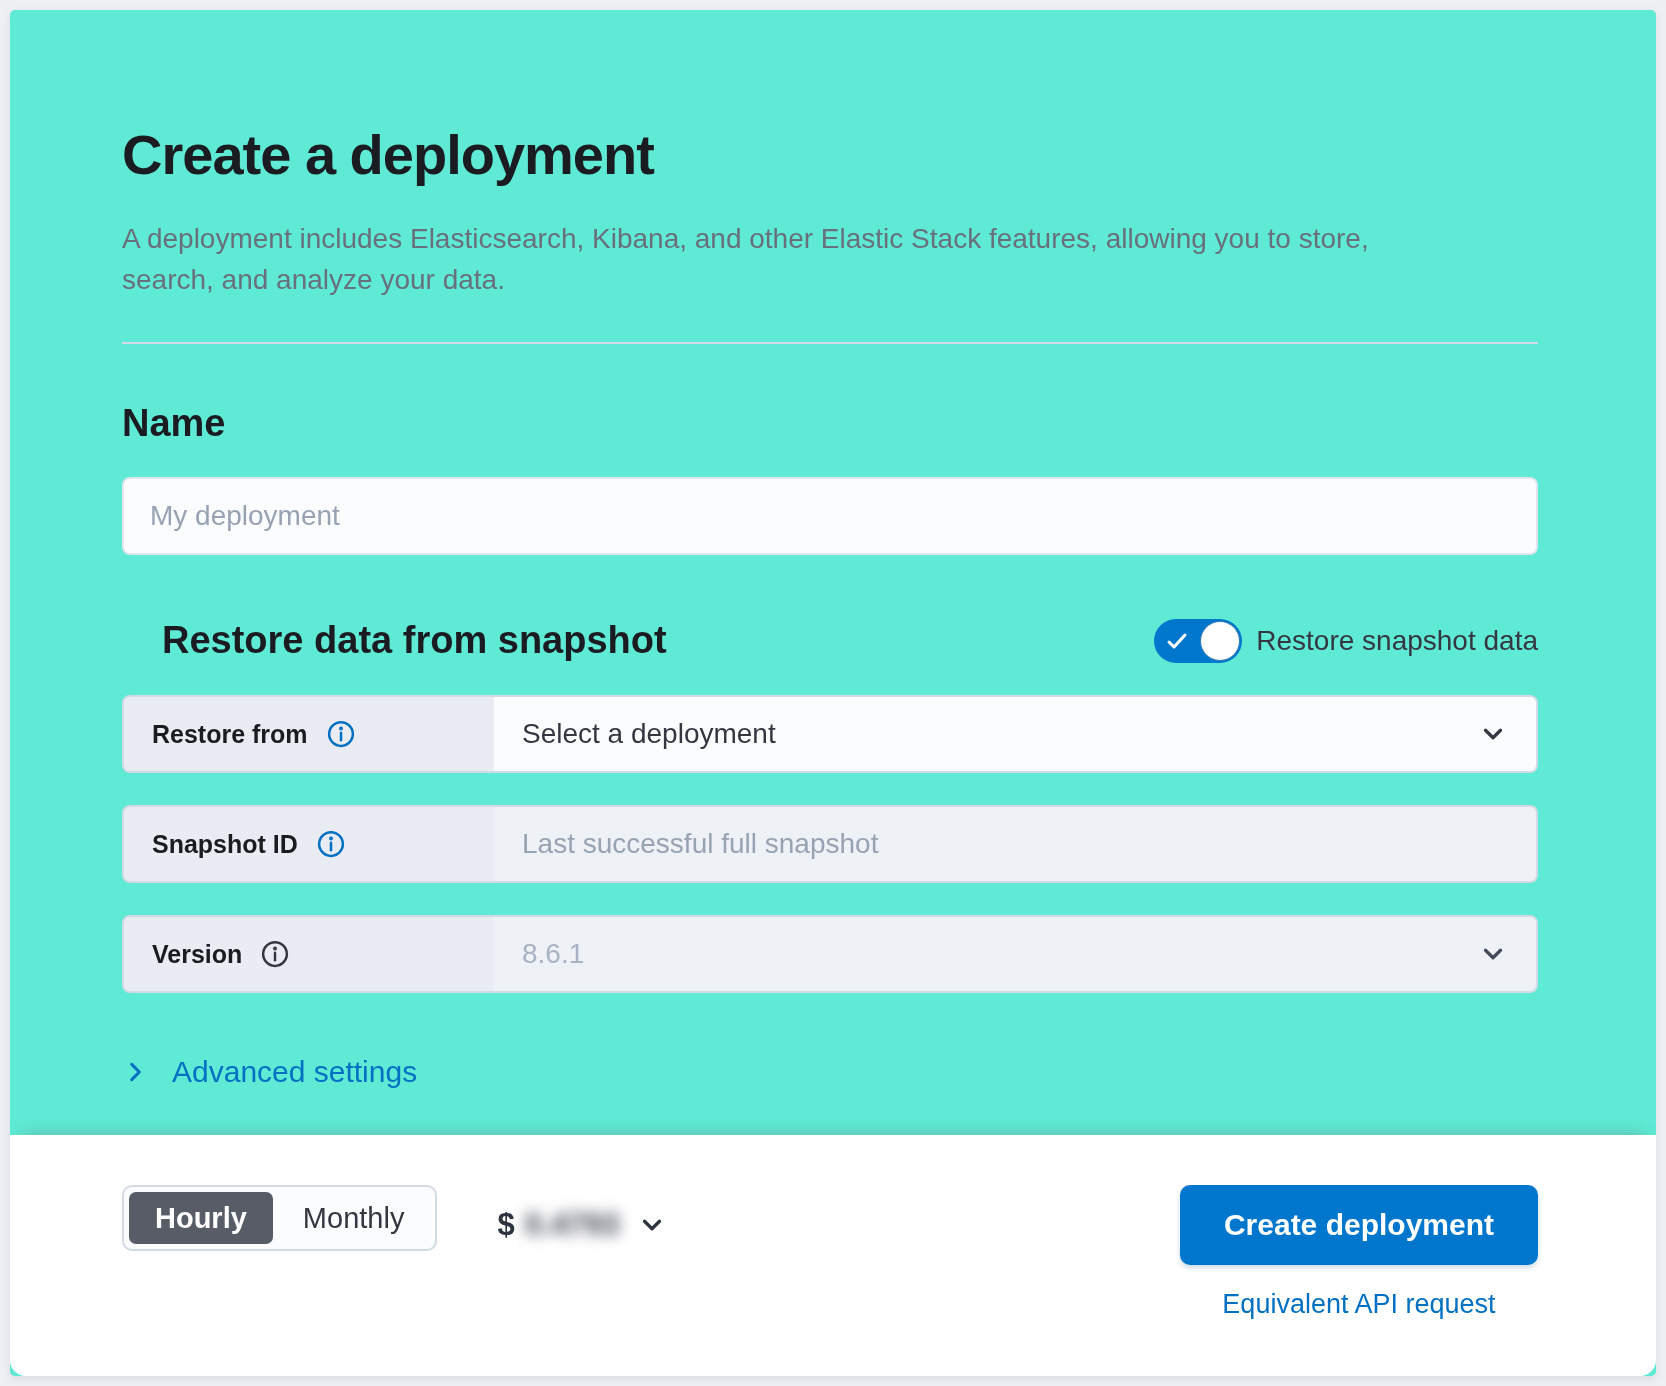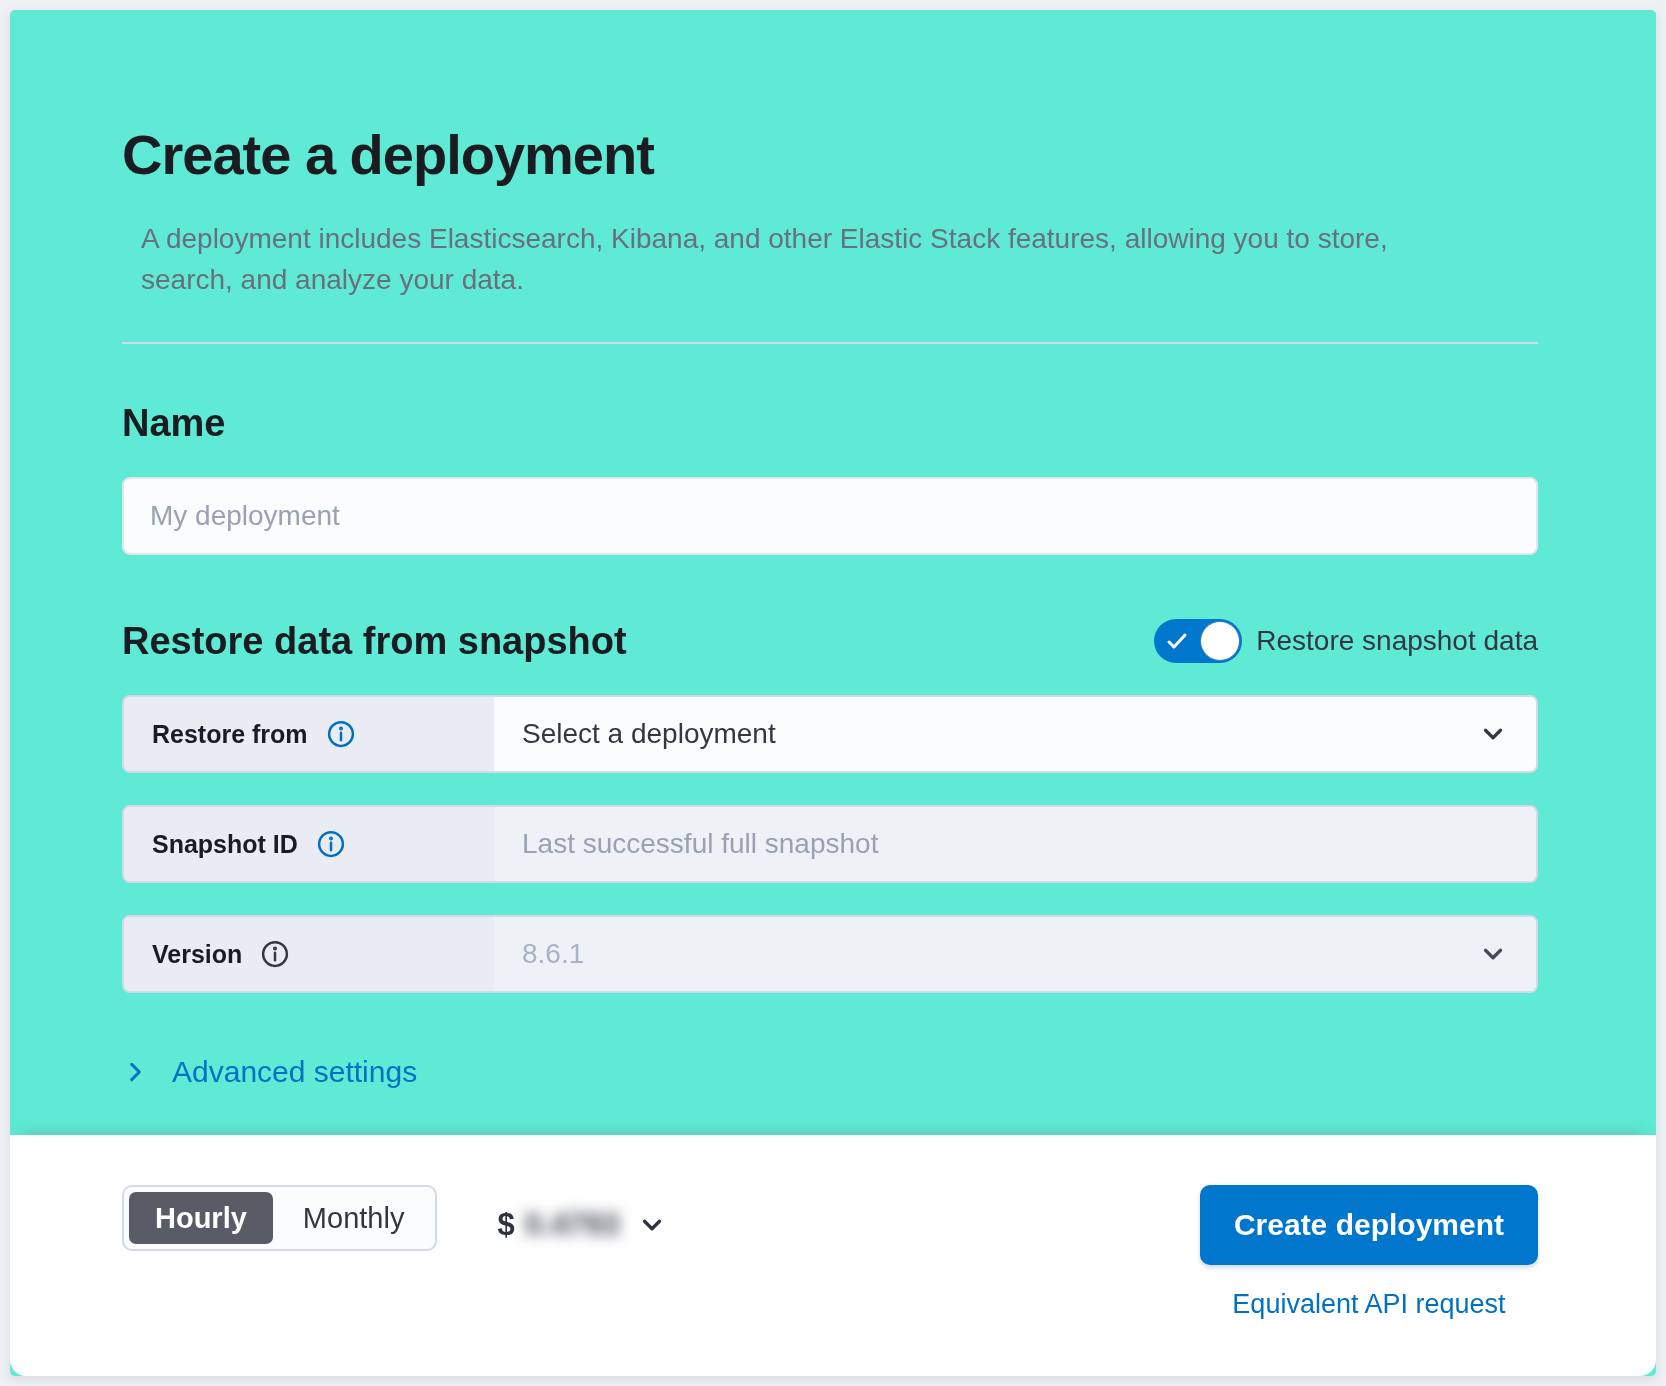--- a/index.html
+++ b/index.html
@@ -17,37 +17,36 @@
     overflow: hidden;
   }
   .content { padding: 112px 118px 0 112px; flex: 1 1 auto; }
 
   .page-title {
     font-size: 56px; font-weight: 700; letter-spacing: -1px; color: #1A1C21;
   }
   .subtitle {
     margin-top: 32px; font-size: 28px; line-height: 1.45; color: #69707D;
     max-width: 1340px;
-    margin-left: 19px;
   }
   .divider { margin-top: 42px; border: 0; border-top: 2px solid #D3DAE6; }
 
   .section-heading { font-size: 38px; font-weight: 700; color: #1A1C21; }
   .name-heading { margin-top: 58px; }
 
   .text-input {
     margin-top: 32px; width: 100%; height: 78px;
     background: #FBFCFD; border: 2px solid #E0E5EE; border-radius: 8px;
     padding: 7px 26px; font-size: 28px; color: #343741;
     font-family: "Liberation Sans", sans-serif;
   }
   .text-input::placeholder { color: #98A2B3; opacity: 1; }
 
   .restore-header {
-    margin-top: 64px; display: flex; align-items: center; justify-content: space-between;
+    margin-top: 64px; display: flex; align-items: flex-start; justify-content: space-between; margin-left: 40px;
   }
   .toggle-group { display: flex; align-items: center; gap: 14px; }
   .toggle {
     position: relative; width: 88px; height: 44px; border-radius: 22px;
     background: #0077CC; cursor: pointer; flex: 0 0 auto;
   }
   .toggle .knob {
     position: absolute; top: 3px; right: 3px; width: 38px; height: 38px;
     border-radius: 50%; background: #FFFFFF;
     box-shadow: 0 0 0 1px rgba(130,140,160,0.45);
@@ -108,21 +107,21 @@
   }
   .segment.selected { background: #575C66; color: #FFFFFF; font-weight: 700; }
 
   .price { display: flex; align-items: center; gap: 10px; margin-top: 14px; }
   .price .currency { font-size: 31px; font-weight: 700; color: #2E3340; }
   .price .amount { font-size: 31px; font-weight: 700; color: #3C4250; filter: blur(7px); }
   .price .chevron-icon { margin-left: 8px; }
 
   .footer-right { display: flex; flex-direction: column; align-items: center; gap: 24px; }
   .create-btn {
-    height: 80px; padding: 0 34px; border: 0; border-radius: 10px;
+    height: 80px; padding: 0 44px; border: 0; border-radius: 10px;
     background: #0077CC; color: #FFFFFF; font-size: 30px; font-weight: 700;
     font-family: "Liberation Sans", sans-serif; cursor: pointer;
     box-shadow: 0 3px 5px rgba(0,80,150,0.2);
   }
   .api-link { color: #0071C2; font-size: 27px; font-weight: 500; cursor: pointer; }
 </style>
 </head>
 <body>
 
 <div class="card">

